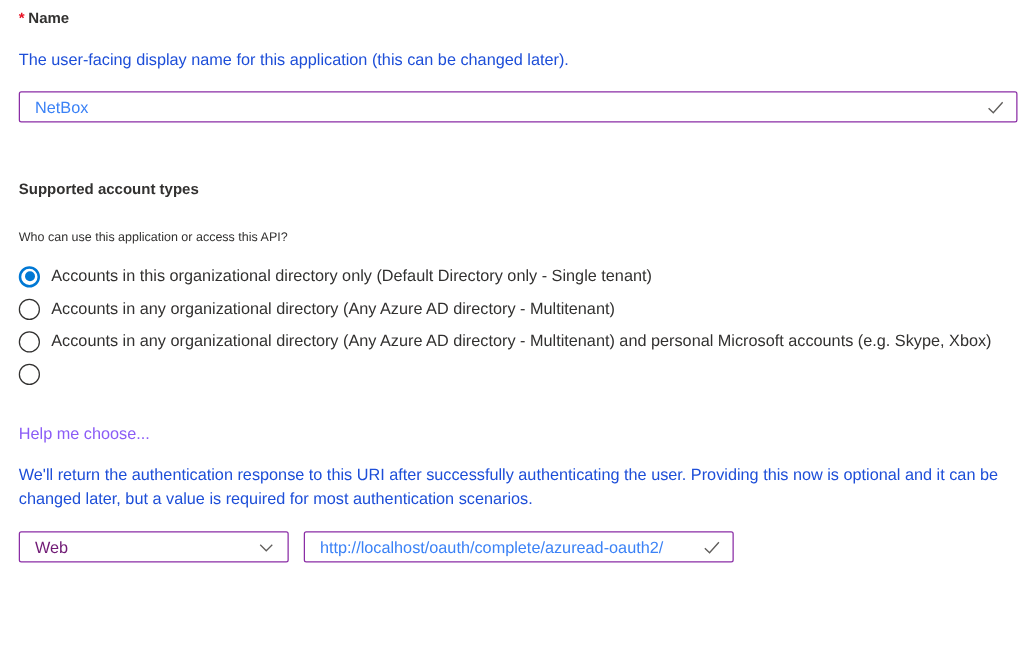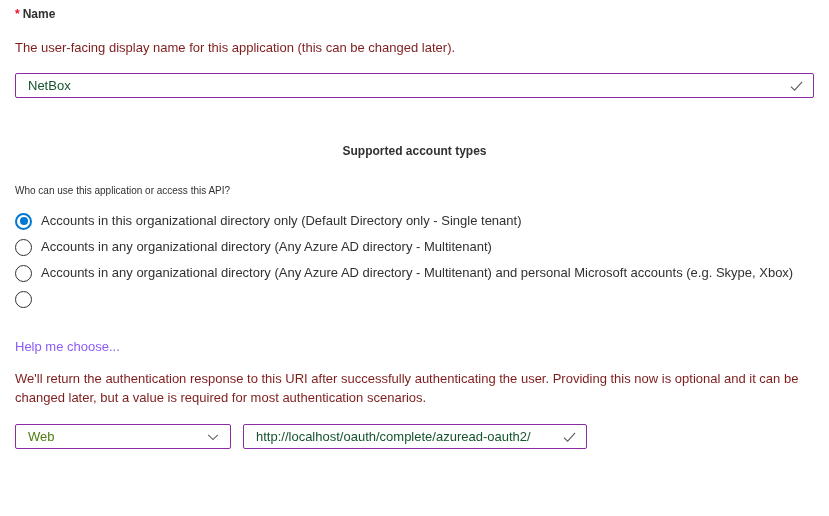--- a/index.html
+++ b/index.html
@@ -20,54 +20,54 @@
     margin: 0;
     line-height: 20px;
   }
   .req-marker { color: #e81123; margin-right: 3px; }
 
   .desc {
     font-size: 13px;
     line-height: 19px;
     margin-top: 14px;
     max-width: 805px;
-    color: #7f1d1d;
+    color: #1d4ed8;
   }
 
   .field-box {
     box-sizing: border-box;
     border: 1px solid #8a2da5;
     border-radius: 2px;
     height: 25px;
     background: #fff;
     display: flex;
     align-items: center;
     position: relative;
   }
   .field-box input {
     border: none;
     outline: none;
     background: transparent;
     font-family: "Liberation Sans", sans-serif;
     font-size: 13px;
-    color: #14532d;
+    color: #3b82f6;
     flex: 1;
     padding: 0 0 0 12px;
     min-width: 0;
   }
   .name-field { margin-top: 16px; width: 799px; }
   .field-check {
     position: absolute;
     right: 9px;
     top: 50%;
     transform: translateY(-50%);
     display: flex;
   }
 
-  .section-gap-1 { margin-top: 43px; text-align: center; }
+  .section-gap-1 { margin-top: 43px; }
   .question { font-size: 10px; margin-top: 21px; line-height: 18px; }
 
   .radio-list { margin-top: 12px; }
   .radio-row {
     display: flex;
     align-items: center;
     height: 18px;
     margin-bottom: 8px;
     cursor: pointer;
   }
@@ -116,21 +116,21 @@
     border-radius: 2px;
     display: flex;
     align-items: center;
     padding: 0 10px 0 12px;
     cursor: pointer;
     background: #fff;
   }
   .platform-select .select-value {
     flex: 1;
     font-size: 13px;
-    color: #4d7c0f;
+    color: #701a75;
   }
   .uri-field { width: 344px; }
   .icon { display: flex; align-items: center; }
 </style>
 </head>
 <body>
 
 <div class="page">
 
   

